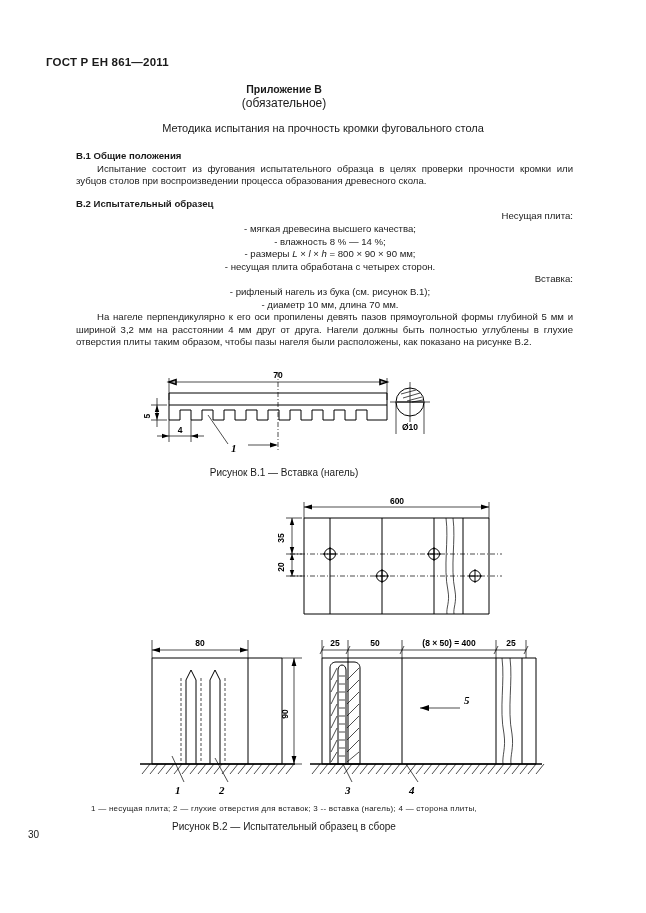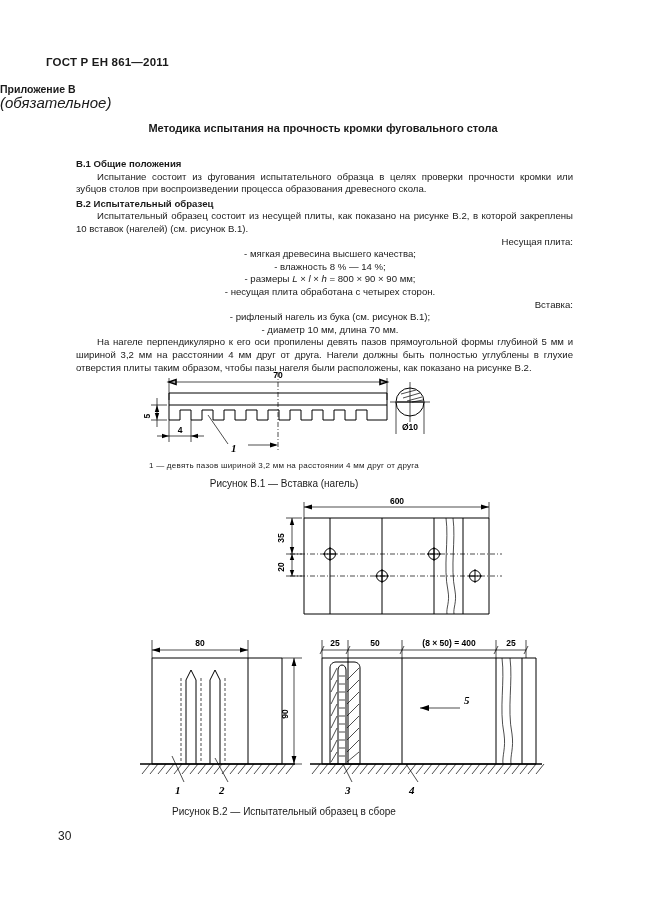--- a/index.html
+++ b/index.html
@@ -13,36 +13,36 @@
   .page{position:relative;width:646px;height:913px;}
 
   
   .std-header{
     position:absolute; left:46px; top:50px;
     font-size:11.5px; font-weight:bold; letter-spacing:.2px;margin-top:6px;
   }
 
   
   .appendix-block{
-    position:absolute; left:0; top:82px; width:568px; text-align:left;
+    position:absolute; left:0; top:82px; width:568px; text-align:center;
   }
   .appendix-title{font-size:10.5px;font-weight:bold;line-height:14px;}
-  .appendix-sub{font-size:15px;font-weight:normal;line-height:14px;font-style:italic;}
+  .appendix-sub{font-size:12px;font-weight:normal;line-height:14px;}
   .method-title{
     position:absolute; left:0; top:122px; width:646px; text-align:center;
-    font-size:11px; font-weight:bold;
+    font-size:11px; font-weight:normal;
   }
 
   
   .text-col{
     position:absolute; left:76px; top:150px; width:497px;
     font-size:9.6px; line-height:12.6px;
   }
-  .sec-head{font-weight:bold;margin-top:2px;}
-  .sec-head:first-child{margin-top:8px;}
+  .sec-head{font-weight:bold;margin-top:10px;}
+  .sec-head:first-child{margin-top:0;}
   .para{text-align:justify;text-indent:21px;}
   .para.nojust{text-align:right;}
   .li{text-align:center;padding-left:11px;}
   i.var{font-style:italic;}
 
   
   .fig{position:absolute;left:0;width:568px;}
   .fig-note{
     text-align:center;font-size:8px;line-height:11px;letter-spacing:.25px;
   }
@@ -57,42 +57,41 @@
   .ln{stroke:#000;stroke-width:1;fill:none;}
   .ln-thick{stroke:#000;stroke-width:1.6;fill:none;}
   .ln-thin{stroke:#000;stroke-width:.7;fill:none;}
   .dash{stroke:#000;stroke-width:.7;fill:none;stroke-dasharray:5 2 1 2;}
   .dashed{stroke:#000;stroke-width:.7;fill:none;stroke-dasharray:3 2;}
   .dimtxt{font-family:"Liberation Sans",sans-serif;font-size:8.5px;font-weight:bold;fill:#000;}
   .calltxt{font-family:"Liberation Serif",serif;font-size:11px;font-style:italic;font-weight:bold;fill:#000;}
 
   
   .page-num{
-    position:absolute; left:58px; top:829px;
-    font-size:12px;
+    position:absolute; left:28px; top:829px;
+    font-size:10px;
   }
 </style>
 </head>
 <body>
 
 <div class="page">
 
   <div class="std-header">ГОСТ Р ЕН 861—2011</div>
 
   <div class="appendix-block">
     <div class="appendix-title">Приложение В</div>
     <div class="appendix-sub">(обязательное)</div>
   </div>
   <div class="method-title">Методика испытания на прочность кромки фуговального стола</div>
 
   <div class="text-col">
     <div class="sec-head">В.1 Общие положения</div>
     <div class="para">Испытание состоит из фугования испытательного образца в целях проверки прочности кромки или зубцов столов при воспроизведении процесса образования древесного скола.</div>
     <div class="sec-head">В.2 Испытательный образец</div>
-    <div class="para">Испытательный образец состоит  из несущей  плиты,  как показано  на рисунке В.2,  в которой закреплены 10 вставок  (нагелей) (см. рисунок В.1).</div>
     <div class="para nojust">Несущая плита:</div>
     <div class="li">- мягкая древесина высшего качества;</div>
     <div class="li">- влажность  8 % — 14 %;</div>
     <div class="li">- размеры <i class="var">L</i> × <i class="var">l</i> × <i class="var">h</i> = 800 × 90 × 90 мм;</div>
     <div class="li">- несущая плита обработана с четырех сторон.</div>
     <div class="para nojust">Вставка:</div>
     <div class="li">- рифленый нагель из бука (см. рисунок В.1);</div>
     <div class="li">- диаметр 10 мм, длина 70 мм.</div>
     <div class="para">На нагеле перпендикулярно к его оси пропилены девять пазов прямоугольной формы глубиной 5 мм и шириной 3,2 мм на расстоянии  4 мм друг от друга. Нагели должны быть полностью углублены в глухие отверстия плиты таким образом, чтобы пазы нагеля были расположены, как показано на рисунке В.2.</div>
   </div>
@@ -148,21 +147,20 @@
       <path class="ln-thin" d="M283 41 L298 37"></path>
       <path class="ln-thin" d="M288 42 L299 40"></path>
 
       <path class="ln" d="M273 42 L299 42"></path>
 
       <path class="ln-thin" d="M272 42 L272 74"></path>
       <path class="ln-thin" d="M300 42 L300 74"></path>
       <text class="dimtxt" x="286" y="70" text-anchor="middle">Ø10</text>
     </svg>
 
-    <div class="fig-note">1 — девять пазов шириной 3,2 мм на расстоянии 4 мм друг от друга</div>
     <div class="fig-cap">Рисунок В.1 — Вставка (нагель)</div>
   </div>
 
   <div class="fig" id="fig-b2">
 
     <svg width="300" height="130" viewBox="0 0 300 130" style="margin-left:270px">
 
       <path class="ln-thin" d="M34 6 L34 22"></path>
       <path class="ln-thin" d="M219 6 L219 22"></path>
       <path class="ln-thin" d="M34 11 L219 11"></path>
@@ -367,18 +365,19 @@
         <path d="M398 140 L406 130"></path>
           <path d="M406 140 L414 130"></path>
       </g>
 
       <path class="ln-thin" d="M213 130 L222 148"></path>
       <text class="calltxt" x="215" y="160">3</text>
       <path class="ln-thin" d="M276 130 L288 148"></path>
       <text class="calltxt" x="279" y="160">4</text>
     </svg>
 
+    <div class="fig-note" style="margin-top:4px">1 —  несущая плита; 2 — глухие отверстия для вставок; 3 -- вставка (нагель); 4 — сторона плиты,</div>
     <div class="fig-cap">Рисунок В.2 — Испытательный образец в сборе</div>
   </div>
 
   <div class="page-num">30</div>
 
 </div>
 
 </body></html>

